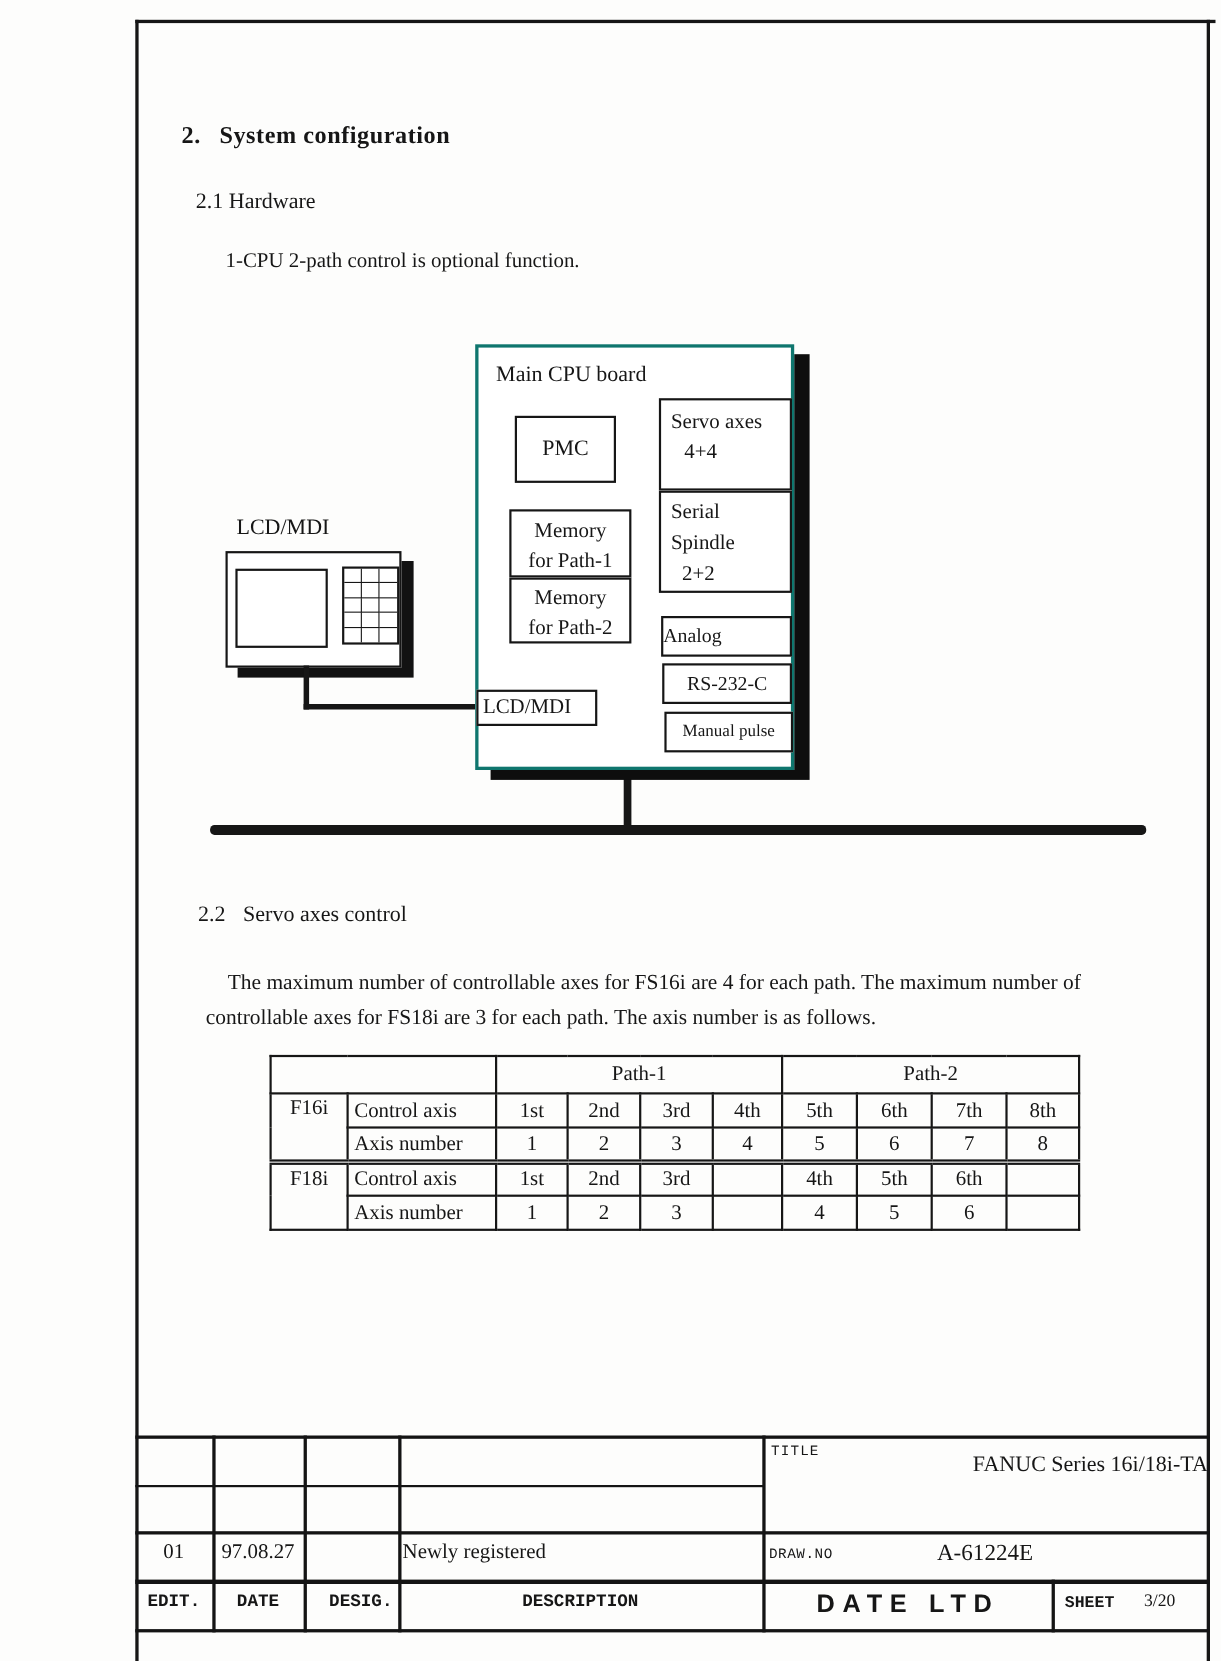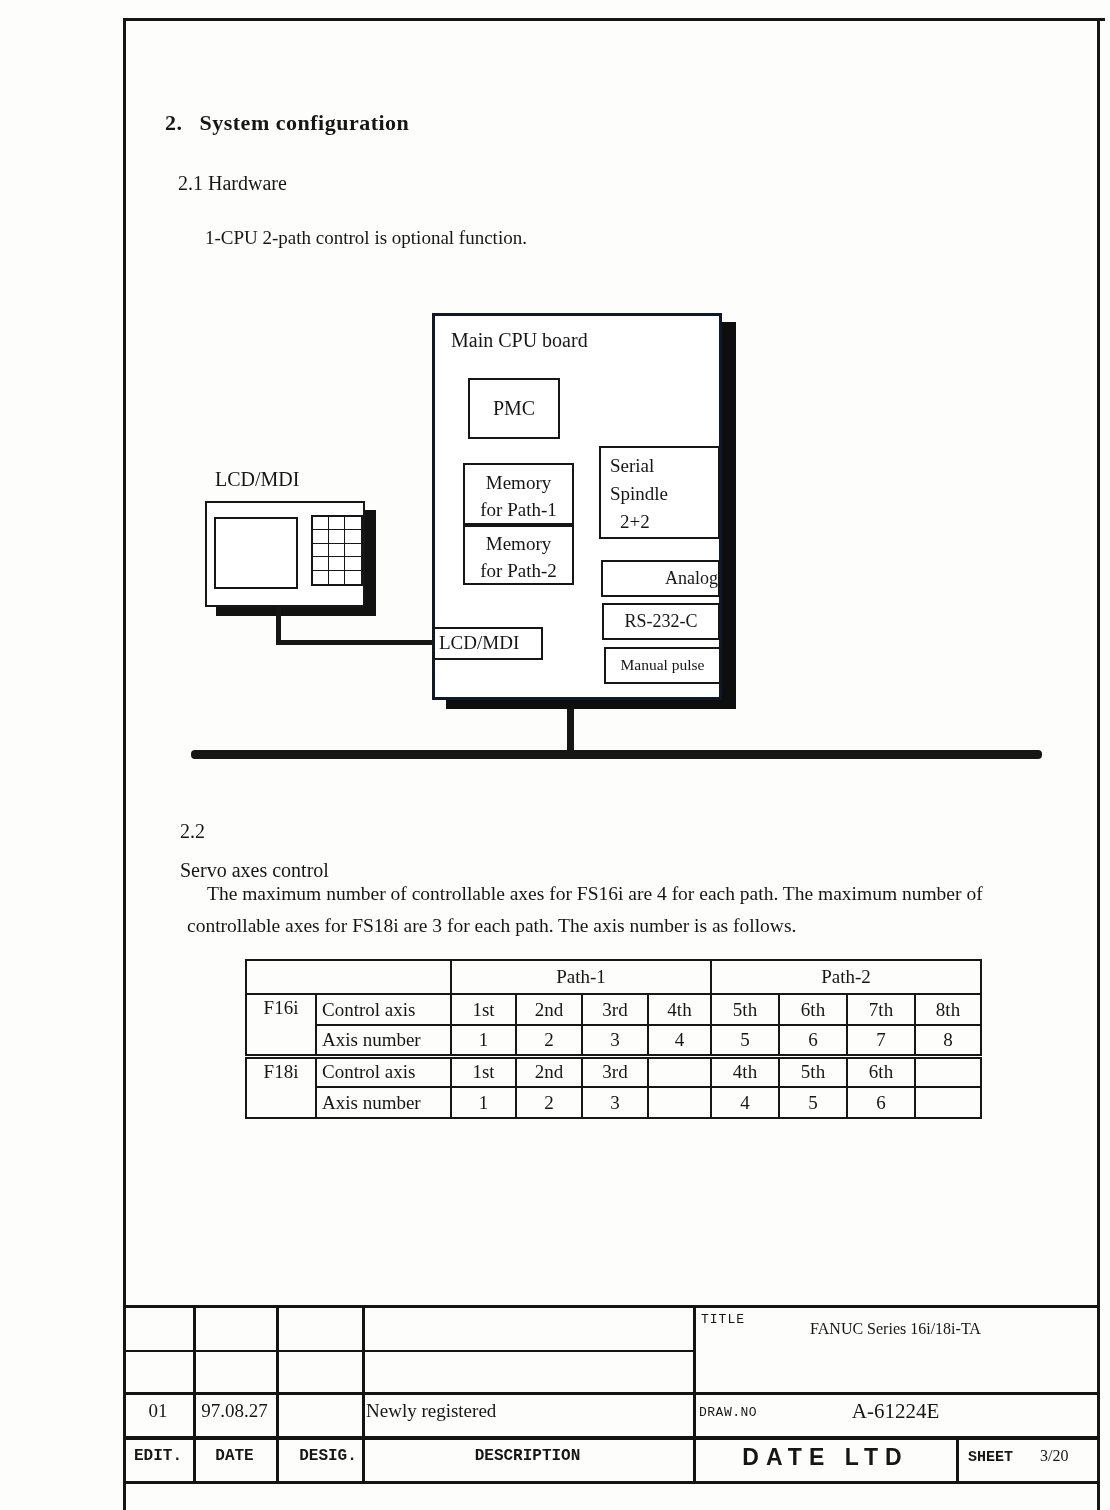--- a/index.html
+++ b/index.html
@@ -15,45 +15,45 @@
 
   
   .pb-left  { left:123px; top:18px; width:3px;  height:1492px; }
   .pb-top   { left:123px; top:18px; width:982px; height:3px; }
   .pb-right { left:1097px; top:18px; width:3px; height:1492px; }
 
   
   .h-main { left:165px; top:110px; font-size:22px; font-weight:bold; letter-spacing:.5px; display:flex; gap:17px; }
   .h-sub  { left:178px; top:172px; font-size:20px; }
   .h-note { left:205px; top:227px; font-size:19px; }
-  .h-22   { left:180px; top:820px; font-size:20px; display:flex; gap:16px;flex-direction:column; }
+  .h-22   { left:180px; top:820px; font-size:20px; display:flex; gap:16px; }
 
   
   .lcd-label { left:215px; top:468px; font-size:20px; }
   .lcd-unit  { left:205px; top:501px; width:160px; height:106px; background:#fff;
                border:2.5px solid #161616; box-shadow:11px 9px 0 #121212; }
   .lcd-screen{ left:7px; top:14px; width:84px; height:72px; border:2.5px solid #161616; background:#fff; }
   .keypad    { left:104px; top:12px; width:52px; height:71px; border:2.5px solid #161616;
                display:grid; grid-template-columns:repeat(3,1fr); grid-template-rows:repeat(5,1fr); }
   .keypad div{ border-right:1.5px solid #161616; border-bottom:1.5px solid #161616; }
   .keypad div:nth-child(3n){ border-right:none; }
   .keypad div:nth-child(n+13){ border-bottom:none; }
 
   .board { left:432px; top:313px; width:290px; height:387px; background:#fff;
-           border:3px solid #0f172a; box-shadow:14px 9px 0 #0e0e0e; }
+           border:3px solid #0f766e; box-shadow:14px 9px 0 #0e0e0e; }
   .board-label { left:16px; top:13px; font-size:20px; }
   .dbox { position:absolute; border:2.5px solid #161616; background:#fff; }
   .pmc    { left:33px;  top:62px;  width:92px;  height:61px; display:flex; align-items:center; justify-content:center; font-size:20px; }
   .servo  { left:164px; top:46px;  width:121px; height:84px; padding:6px 0 0 9px; font-size:19px; line-height:27px; }
   .servo .ind { padding-left:12px; }
   .spindle{ left:164px; top:130px; width:121px; height:93px; padding:4px 0 0 9px; font-size:19px; line-height:28px; }
   .spindle .ind { padding-left:10px; }
   .mem1   { left:28px;  top:147px; width:111px; height:62px; text-align:center; font-size:19px; line-height:27px; padding-top:4px; }
   .mem2   { left:28px;  top:209px; width:111px; height:60px; text-align:center; font-size:19px; line-height:27px; padding-top:3px; }
-  .analog { left:166px; top:244px; width:119px; height:37px; text-align:right; font-size:18px; line-height:32px; }
+  .analog { left:166px; top:244px; width:119px; height:37px; text-align:left; font-size:18px; line-height:32px; }
   .rs232  { left:167px; top:287px; width:118px; height:37px; text-align:center; font-size:18px; line-height:32px; }
   .manual { left:169px; top:331px; width:117px; height:37px; text-align:center; font-size:15.5px; line-height:31px; }
   .lcdboard { left:433px; top:627px; width:110px; height:33px; border:2.5px solid #161616; background:#fff;
               font-size:19px; line-height:28px; padding-left:4px; z-index:3; }
 
   .conn-v1 { left:276px; top:605px; width:5px;  height:40px; }
   .conn-h1 { left:276px; top:640px; width:160px; height:5px; }
   .conn-v2 { left:567px; top:698px; width:7px;  height:56px; }
   .busline { left:191px; top:750px; width:851px; height:9px; border-radius:4px; }
 
@@ -67,21 +67,21 @@
   .axis-table tr.hdr td { height:34px; }
   .axis-table td.lab { text-align:left; padding-left:5px; }
   .axis-table td.model { vertical-align:top; padding-top:2px; }
   .axis-table tr.sep td { border-top:5px double #161616; }
   .axis-table { border:2.5px solid #161616; }
 
   
   .tb-line { position:absolute; background:#141414; }
   .mono { font-family:"Liberation Mono","DejaVu Sans Mono",monospace; }
   .tb-title-label { left:701px; top:1312px; font-size:13px; letter-spacing:1px; }
-  .tb-title1 { left:693px; top:1320px; width:405px; text-align:center; font-size:16px; }
+  .tb-title1 { left:693px; top:1320px; width:405px; text-align:right; font-size:20px; }
   .tb-title2 { left:693px; top:1355px; width:405px; text-align:center; font-size:20px; }
   .tb-drawno-label { left:699px; top:1405px; font-size:13px; letter-spacing:.5px; }
   .tb-drawno { left:693px; top:1399px; width:405px; text-align:center; font-size:21px; }
   .tb-company { left:693px; top:1444px; width:265px; text-align:center; font-size:23px; font-weight:bold;
                 letter-spacing:7px; font-family:"Liberation Sans","DejaVu Sans",sans-serif; }
   .tb-sheet-label { left:968px; top:1449px; font-size:15px; font-weight:bold; }
   .tb-sheet-val { left:1040px; top:1447px; font-size:16px; }
   .tb-edit  { left:123px; top:1400px; width:70px;  text-align:center; font-size:19px; }
   .tb-date  { left:193px; top:1400px; width:83px;  text-align:center; font-size:19px; }
   .tb-desc  { left:366px; top:1400px; font-size:19px; }
@@ -129,20 +129,24 @@
   </div>
 
   <div class="abs ink conn-v1"></div>
   <div class="abs ink conn-h1"></div>
   <div class="abs ink conn-v2"></div>
   <div class="abs ink busline"></div>
 
   <div class="abs board">
     <div class="abs board-label">Main CPU board</div>
     <div class="dbox pmc">PMC</div>
+    <div class="dbox servo">
+      <div>Servo axes</div>
+      <div class="ind">4+4</div>
+    </div>
     <div class="dbox spindle">
       <div>Serial</div>
       <div>Spindle</div>
       <div class="ind">2+2</div>
     </div>
     <div class="dbox mem1">
       <div>Memory</div>
       <div>for Path-1</div>
     </div>
     <div class="dbox mem2">

